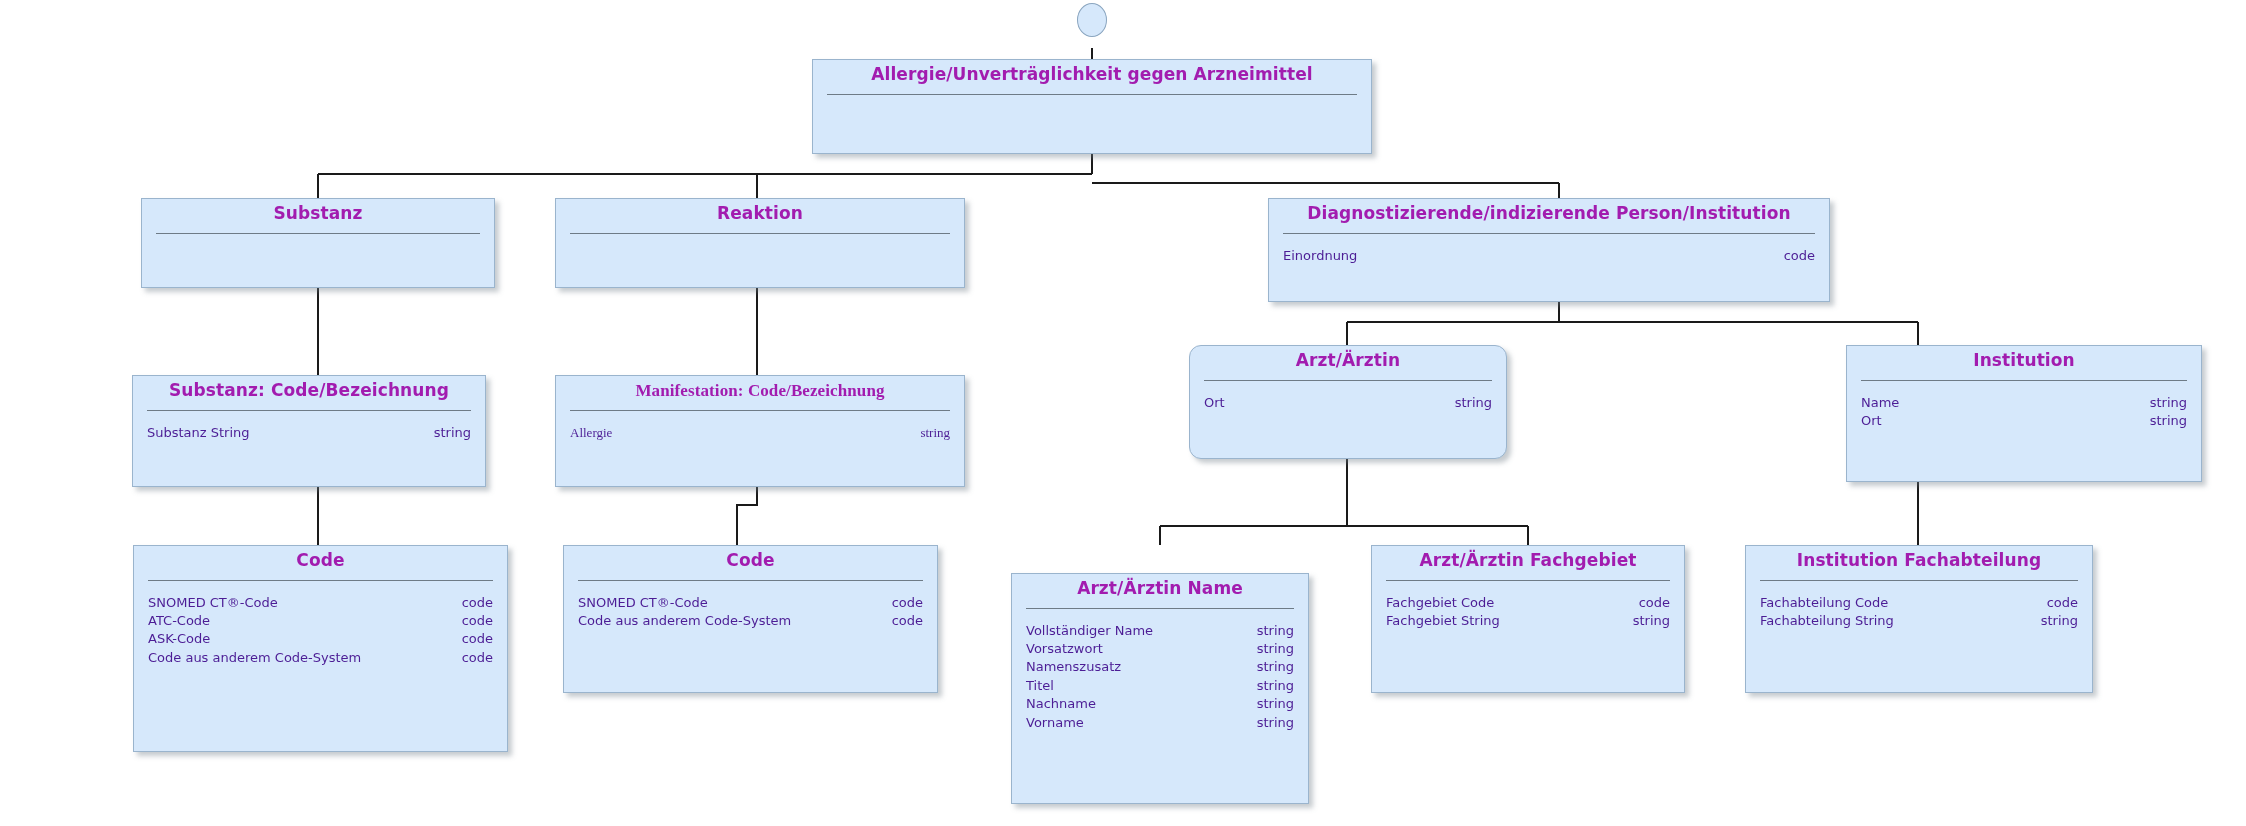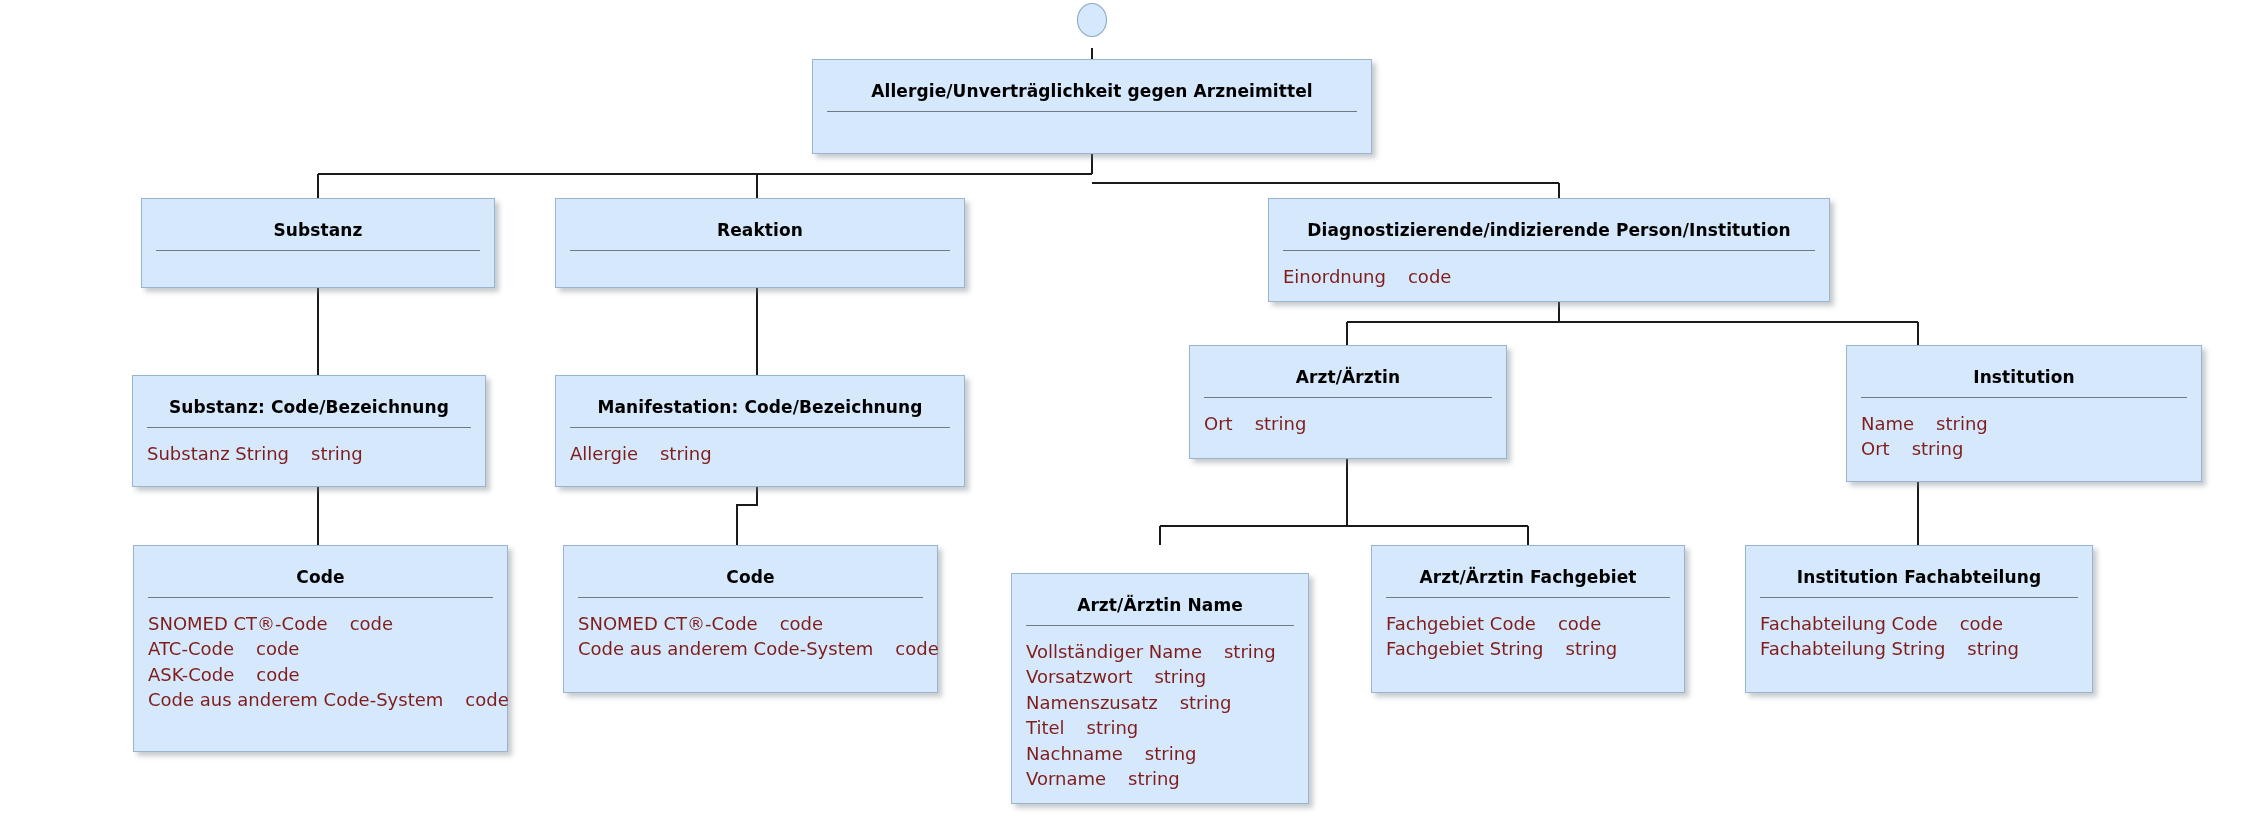--- a/index.html
+++ b/index.html
@@ -34,40 +34,40 @@
     background: #d6e8fb;
     border: 1px solid #9ab4cd;
     box-shadow: 4px 4px 5px rgba(120,130,140,0.42);
     display: flex;
     flex-direction: column;
   }
   .node-title {
     text-align: center;
     font-weight: bold;
     font-size: 17px;
-    color: #000000;
-    padding: 22px 14px 9px 14px;
+    color: #a21caf;
+    padding: 5px 14px 9px 14px;
     line-height: 1.15;
     letter-spacing: 0.1px;
   }
   .node-sep {
     height: 0;
     border-top: 1px solid #6e7b86;
     margin: 0 14px;
   }
   .node-attrs {
     padding: 13px 14px 10px 14px;
     flex: 1 1 auto;
   }
   .attr {
     display: flex;
-    justify-content: flex-start;
+    justify-content: space-between;
     align-items: baseline;
-    font-size: 18px;
-    color: #7f1d1d;
+    font-size: 13px;
+    color: #4c1d95;
     line-height: 1.42;
     white-space: nowrap;
   }
   .attr-name { text-align: left; }
   .attr-type { text-align: right; padding-left: 22px; }
   .attrs-empty { min-height: 10px; }
 
   
   .start-circle {
     position: absolute;
@@ -148,32 +148,32 @@
     <div class="node-title">Substanz: Code/Bezeichnung</div>
     <div class="node-sep"></div>
     <div class="node-attrs">
       <div class="attr">
         <span class="attr-name">Substanz String</span>
         <span class="attr-type">string</span>
       </div>
     </div>
   </div>
 
-  <div class="node" style="left:555px; top:375px; width:410px; height:112px;">
+  <div class="node" style="left:555px; top:375px; width:410px; height:112px;font-family:Liberation Serif, serif;">
     <div class="node-title">Manifestation: Code/Bezeichnung</div>
     <div class="node-sep"></div>
     <div class="node-attrs">
       <div class="attr">
         <span class="attr-name">Allergie</span>
         <span class="attr-type">string</span>
       </div>
     </div>
   </div>
 
-  <div class="node" style="left:1189px; top:345px; width:318px; height:114px;">
+  <div class="node" style="left:1189px; top:345px; width:318px; height:114px;border-radius:12px;">
     <div class="node-title">Arzt/Ärztin</div>
     <div class="node-sep"></div>
     <div class="node-attrs">
       <div class="attr">
         <span class="attr-name">Ort</span>
         <span class="attr-type">string</span>
       </div>
     </div>
   </div>
 

